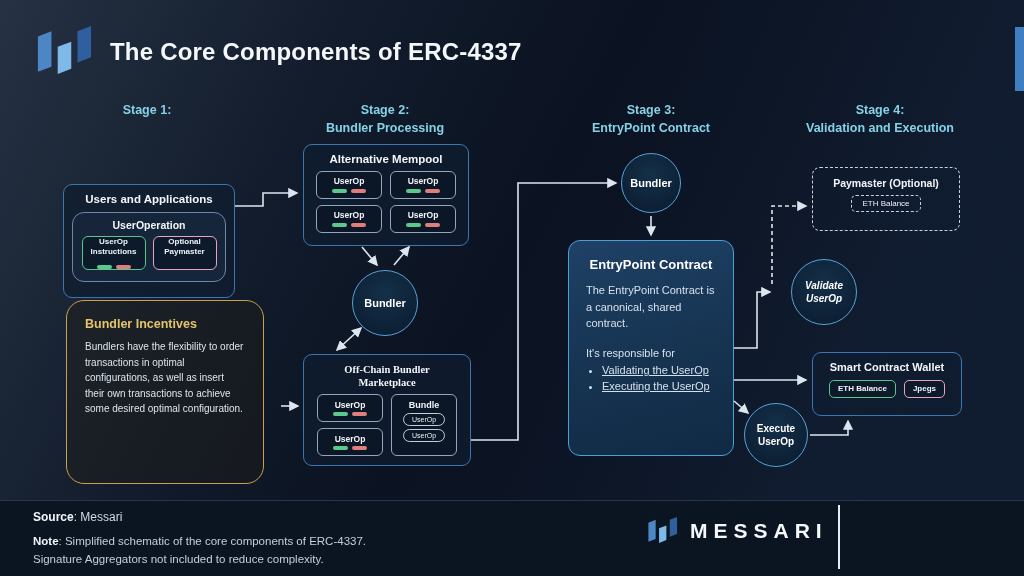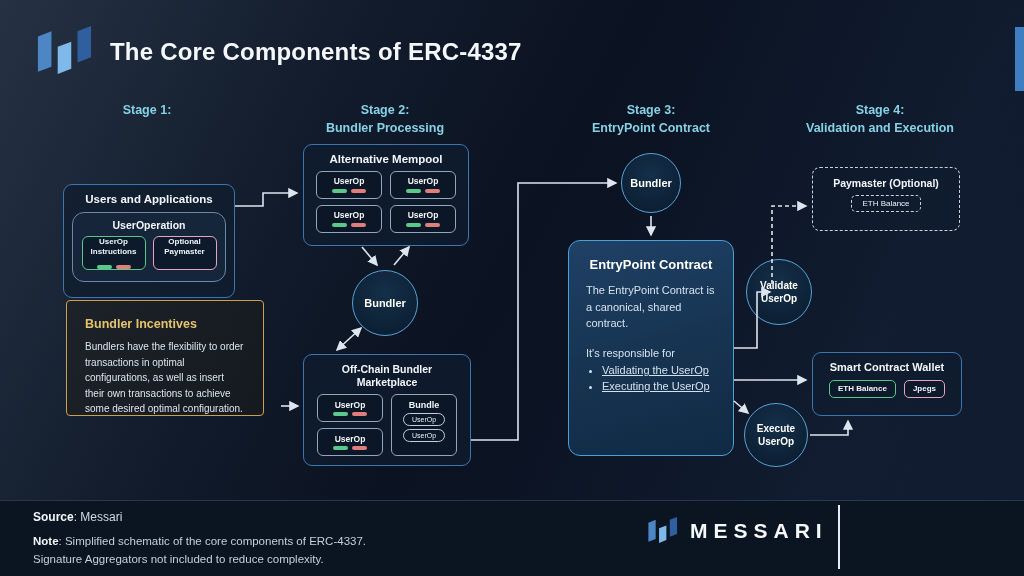--- a/index.html
+++ b/index.html
@@ -35,43 +35,43 @@
   .chip-row{display:flex;justify-content:center;gap:7px;margin-top:5px;}
   .chip-s1{width:64px;height:34px;border-radius:6px;background:#0c1a2c;display:flex;flex-direction:column;
     align-items:center;justify-content:space-between;font-size:8px;line-height:1.2;color:#eef3f8;font-weight:600;text-align:center;}
   .green-border{border:1px solid #57c785;}
   .pink-border{border:1px solid #e9a3c0;}
   .bars{display:flex;gap:4px;margin-top:3px;}
   .bar{width:15px;height:4px;border-radius:2px;display:block;}
   .bar.g{background:#5bc98b;}
   .bar.r{background:#e07d7d;}
 
-  .incentives{left:66px;top:300px;width:198px;height:116px;border:1.5px solid #c9a14d;border-radius:4px;background:rgba(34,31,20,0.38);position:absolute;}
+  .incentives{left:66px;top:300px;width:198px;height:184px;border:1.5px solid #c9a14d;border-radius:18px;background:rgba(34,31,20,0.38);position:absolute;}
   .incentives-title{color:#e5c36d;font-size:12.5px;font-weight:700;margin:16px 18px 8px;}
   .incentives-body{color:#dbe4ee;font-size:10px;line-height:1.55;margin:0 18px;}
 
   
   .mempool{left:303px;top:144px;width:166px;height:102px;}
   .mempool > .panel-title{font-size:11.5px;margin-top:8px;}
   .mempool-grid{display:grid;grid-template-columns:repeat(2,66px);gap:6px 8px;justify-content:center;margin-top:6px;}
   .userop-chip{width:66px;height:28px;border:1px solid #93a7bc;border-radius:6px;background:#0b1726;
     display:flex;flex-direction:column;align-items:center;justify-content:center;}
   .userop-chip .chip-label{font-size:8.5px;font-weight:700;color:#f0f4f9;line-height:1;}
   .userop-chip .bars{margin-top:3px;}
 
   .circle{position:absolute;border-radius:50%;border:1.6px solid #56a2d6;
     background:radial-gradient(circle at 50% 35%, #143049, #0a1a2d);
     display:flex;align-items:center;justify-content:center;text-align:center;color:#fff;font-weight:700;}
   .c-bundler2{left:352px;top:270px;width:66px;height:66px;font-size:11px;}
   .c-bundler3{left:621px;top:153px;width:60px;height:60px;font-size:11px;}
-  .c-validate{left:746px;top:259px;width:66px;height:66px;font-size:10px;line-height:1.3;padding:0 8px;}
+  .c-validate{left:791px;top:259px;width:66px;height:66px;font-size:10px;line-height:1.3;padding:0 8px;font-style:italic;}
   .c-execute{left:744px;top:403px;width:64px;height:64px;font-size:10px;line-height:1.3;padding:0 8px;}
 
   .marketplace{left:303px;top:354px;width:168px;height:112px;}
-  .marketplace > .panel-title{font-size:10.5px;margin-top:8px;line-height:1.25;padding:0 20px;}
+  .marketplace > .panel-title{font-size:10.5px;margin-top:8px;line-height:1.25;padding:0 20px;font-family:Liberation Serif, serif;}
   .market-content{display:flex;gap:8px;justify-content:center;margin-top:5px;}
   .market-left{display:flex;flex-direction:column;gap:6px;}
   .bundle-box{width:66px;height:62px;border:1px solid #93a7bc;border-radius:6px;background:#0b1726;
     display:flex;flex-direction:column;align-items:center;padding-top:5px;}
   .bundle-label{font-size:9px;font-weight:700;color:#f0f4f9;}
   .pill{border:1px solid #c3cedd;border-radius:9px;font-size:7px;color:#e8eef5;padding:2px 8px;margin-top:3px;line-height:1;}
 
   
   .entrypoint{left:568px;top:240px;width:166px;height:216px;border:1.5px solid #4e9fd4;border-radius:12px;
     background:linear-gradient(165deg,#1f4166 0%,#163350 55%,#102a44 100%);}

